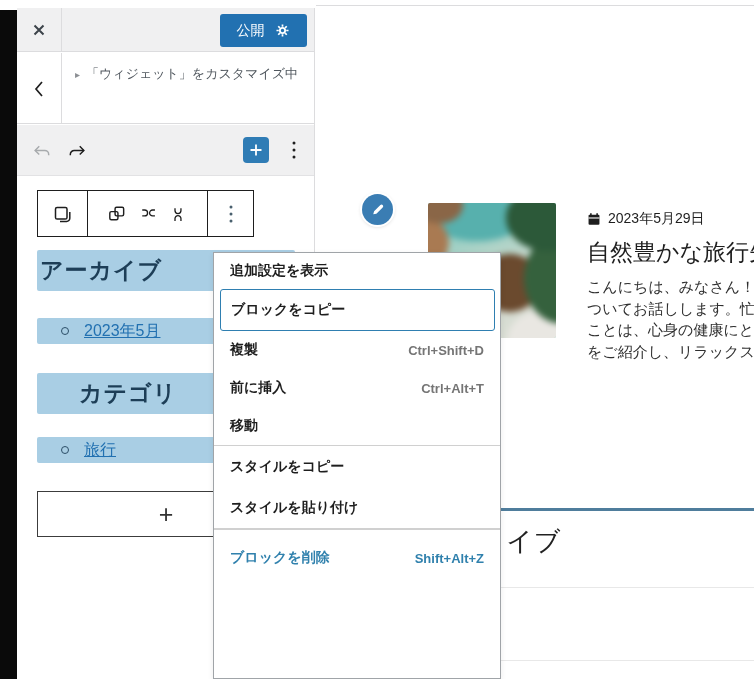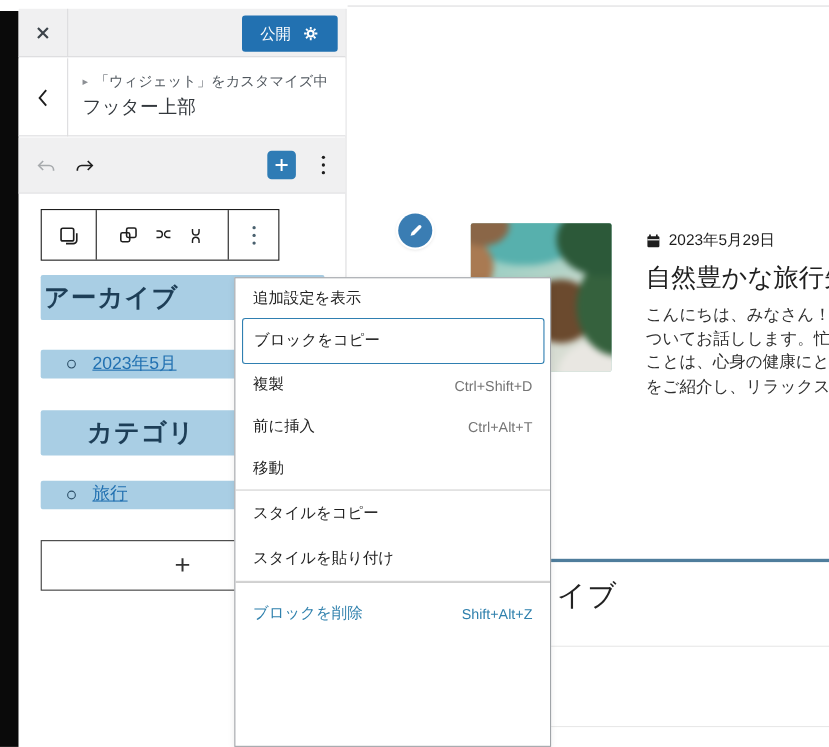--- a/index.html
+++ b/index.html
@@ -74,21 +74,21 @@
   .post-excerpt div { white-space:nowrap; }
 
   .footer-rule { position:absolute; left:0; top:508px; width:438px; height:3px; background:#4f7d9c; }
   .footer-heading { position:absolute; left:108px; top:524px; font-size:26px; color:#222; letter-spacing:1px; }
   .footer-hr1 { position:absolute; left:108px; top:587px; width:330px; height:1px; background:#e8e8e8; }
   .footer-item { position:absolute; left:100px; top:629px; font-size:16px; color:#444; cursor:pointer; }
   .footer-hr2 { position:absolute; left:108px; top:660px; width:330px; height:1px; background:#e8e8e8; }
 
   
   .ctx-menu { position:absolute; left:213px; top:252px; width:288px; height:427px; background:#fff; border:1px solid #a0a4a8; box-shadow:0 2px 6px rgba(0,0,0,.08); z-index:20; display:flex; flex-direction:column; }
-  .mi { display:flex; align-items:center; justify-content:space-between; padding:0 16px; font-size:14px; color:#1e1e1e; cursor:pointer; flex:none; }
+  .mi { display:flex; align-items:center; justify-content:space-between; padding:0 16px; font-size:14px; color:#1e1e1e; cursor:pointer; flex:none;font-weight:bold; }
   .mi .sc { font-size:13px; color:#757575; }
   .mi-r1 { height:36px; }
   .mi-focus { height:42px; margin:0 5px 0 6px; border:1.5px solid #2f7fb1; border-radius:3px; padding:0 10px; }
   .mi-r { height:38px;text-align:center; }
   .mi-s1 { height:42px; }
   .mi-s2 { height:40px; }
   .mi-g { height:52px; }
   .mi-del { height:56px; color:#3081ad; }
   .mi-del .sc { color:#3081ad; }
   .mdiv { height:1px; background:#d0d0d0; flex:none; }
@@ -130,21 +130,20 @@
         <span>
           <svg width="18" height="20" viewBox="0 0 18 20">
               <path d="M12 3 L6 10 L12 17" stroke="#1e1e1e" stroke-width="1.7" fill="none"></path>
             </svg>
         </span>
       </div>
       <div class="crumb-text">
         <span class="crumb-arrow">▸</span>
         <span>「ウィジェット」をカスタマイズ中</span>
       </div>
-      <div class="section-title">フッター上部</div>
     </div>
 
     <div class="editbar">
       <div class="undo">
         <span>
           <svg width="22" height="20" viewBox="0 0 24 20">
               <path d="M9 15 L4.5 10.5 L9 6" stroke="#a7aaad" stroke-width="1.6" fill="none"></path>
               <path d="M4.8 10.5 h10.2 a4.3 4.3 0 0 1 4.3 4.3 v1" stroke="#a7aaad" stroke-width="1.6" fill="none"></path>
             </svg>
         </span>

